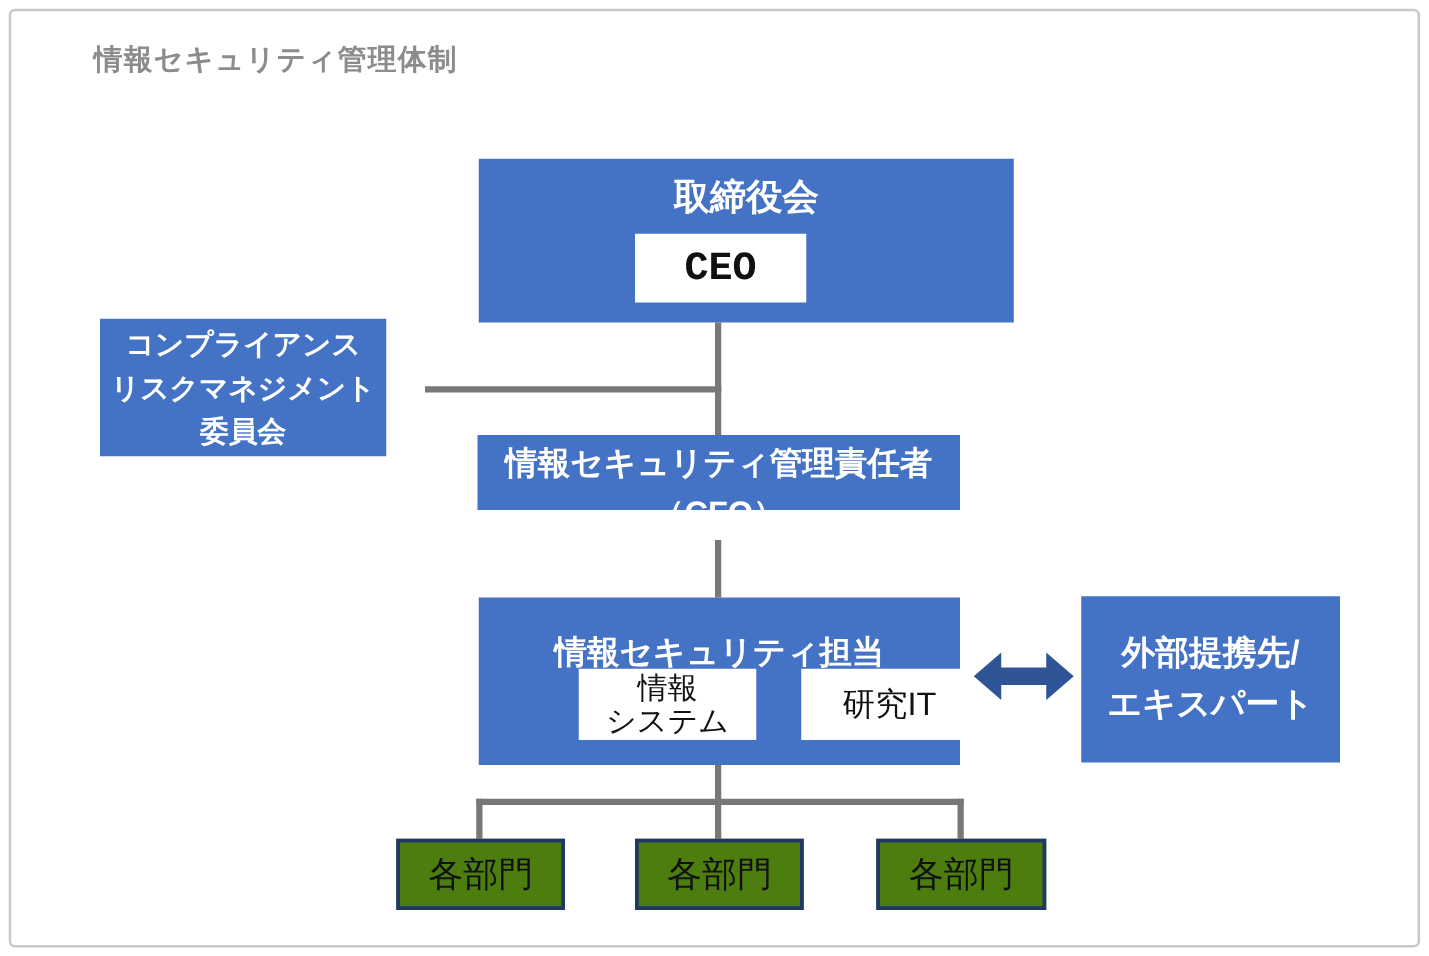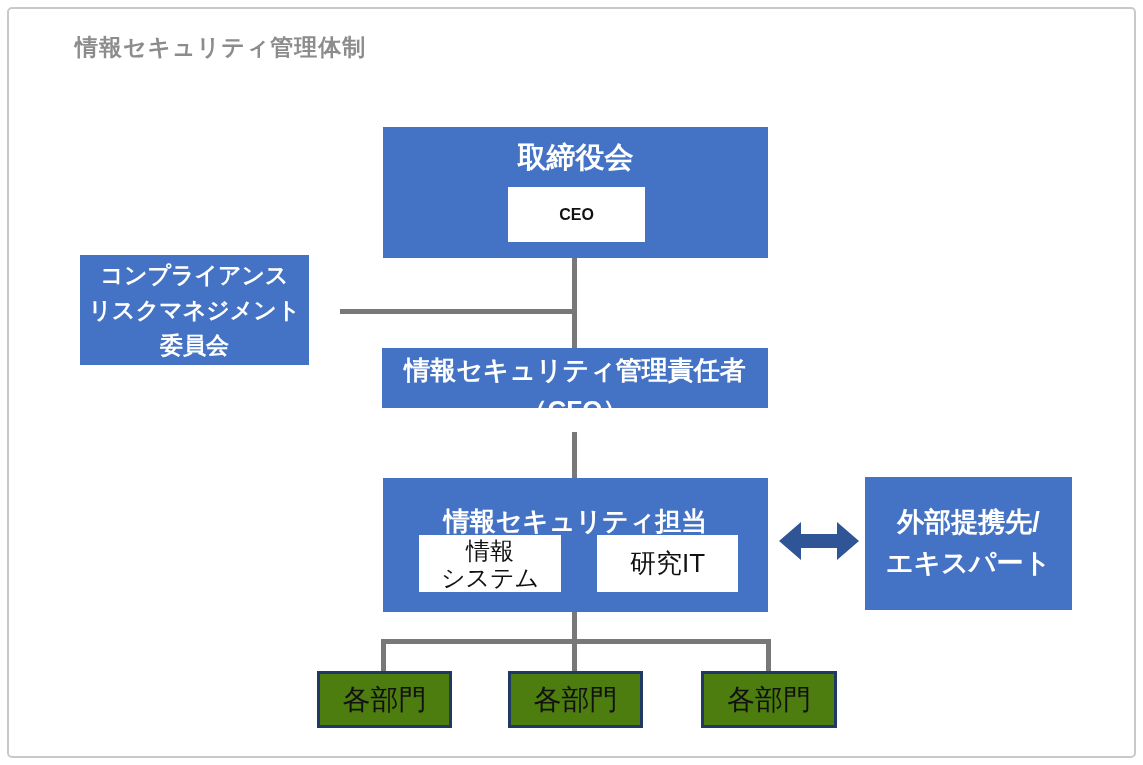--- a/index.html
+++ b/index.html
@@ -29,29 +29,29 @@
     white-space: nowrap;
   }
   .bluebox {
     position: absolute;
     background: #4472C4;
     color: #ffffff;
     font-weight: bold;
     text-align: center;
     box-sizing: border-box;
   }
-  .board { left: 383px; top: 127px; width: 385px; height: 131px; }
+  .board { left: 383px; top: 127px; width: 428px; height: 131px; font-family: Liberation Mono, monospace; }
   .board-label { display: block; margin-top: 11px; font-size: 29px; }
   .ceo-box {
     position: absolute;
     left: 125px; top: 60px;
     width: 137px; height: 55px;
     background: #ffffff;
     color: #111111;
-    font-size: 16px;
+    font-size: 32px;
     font-weight: bold;
     line-height: 55px;
     text-align: center;
   }
   .committee {
     left: 80px; top: 255px; width: 229px; height: 110px;
     font-size: 23px; line-height: 35px;
     padding-top: 3px;
   }
   .ciso {
@@ -60,20 +60,21 @@
     padding-top: 2px;
   }
   .team { left: 383px; top: 478px; width: 385px; height: 134px; }
   .team-label { display: block; margin-top: 26px; font-size: 26px; }
   .whitebox {
     position: absolute;
     background: #ffffff;
     color: #111111;
     font-weight: normal;
     text-align: center;
+    margin-left: 44px;
   }
   .info-system {
     left: 36px; top: 57px; width: 142px; height: 57px;
     font-size: 24px; line-height: 27px;
     padding-top: 2px;
     box-sizing: border-box;
   }
   .research-it {
     left: 214px; top: 57px; width: 141px; height: 57px;
     font-size: 26px; line-height: 57px;

